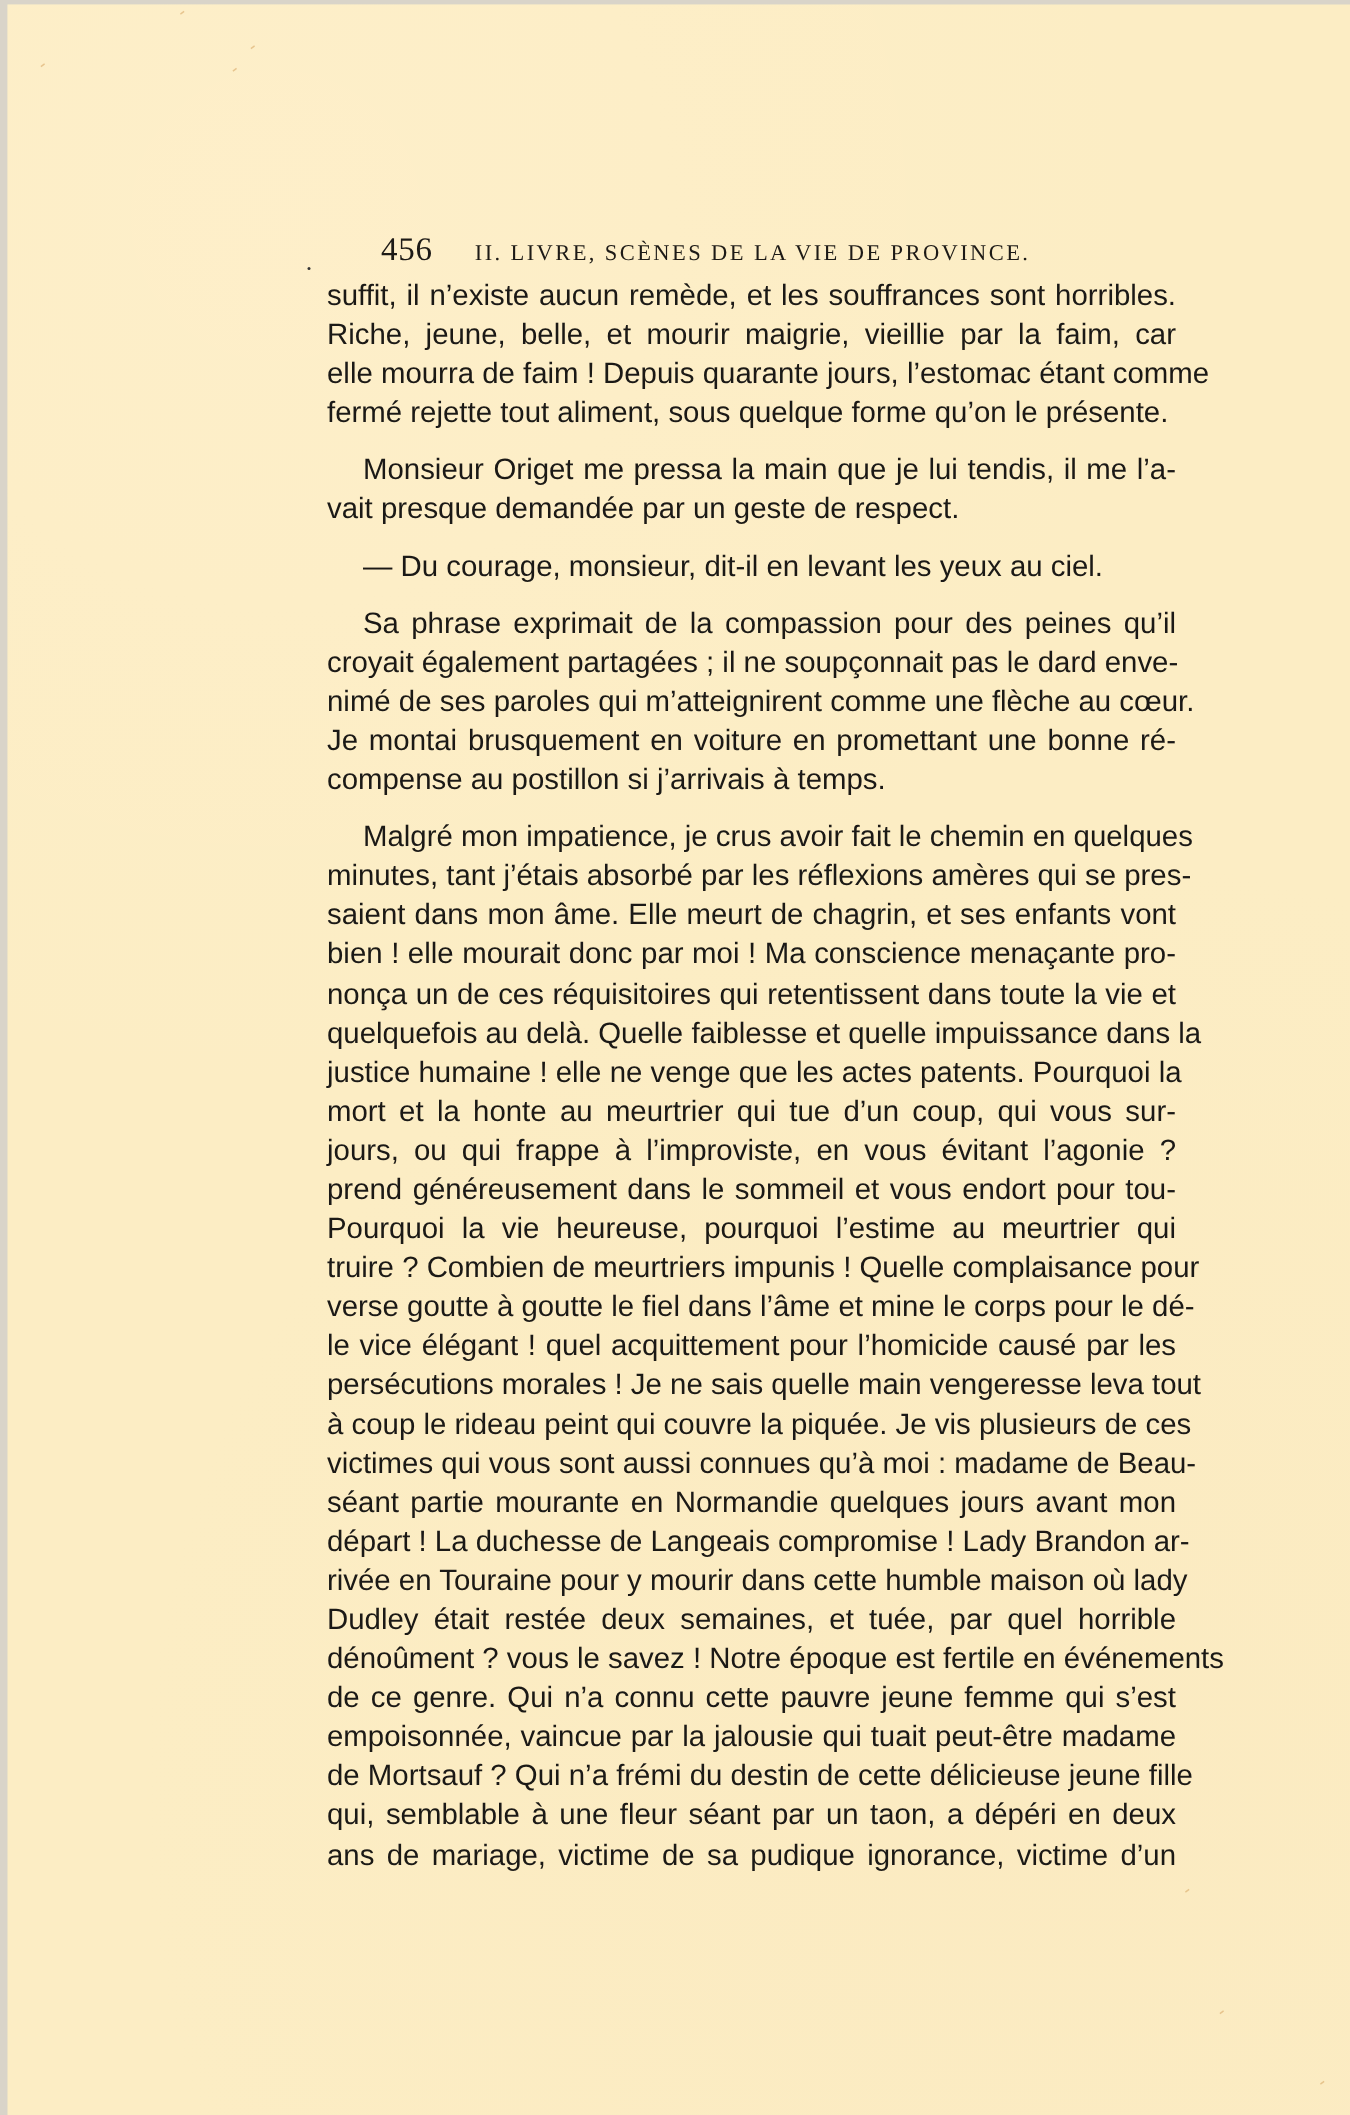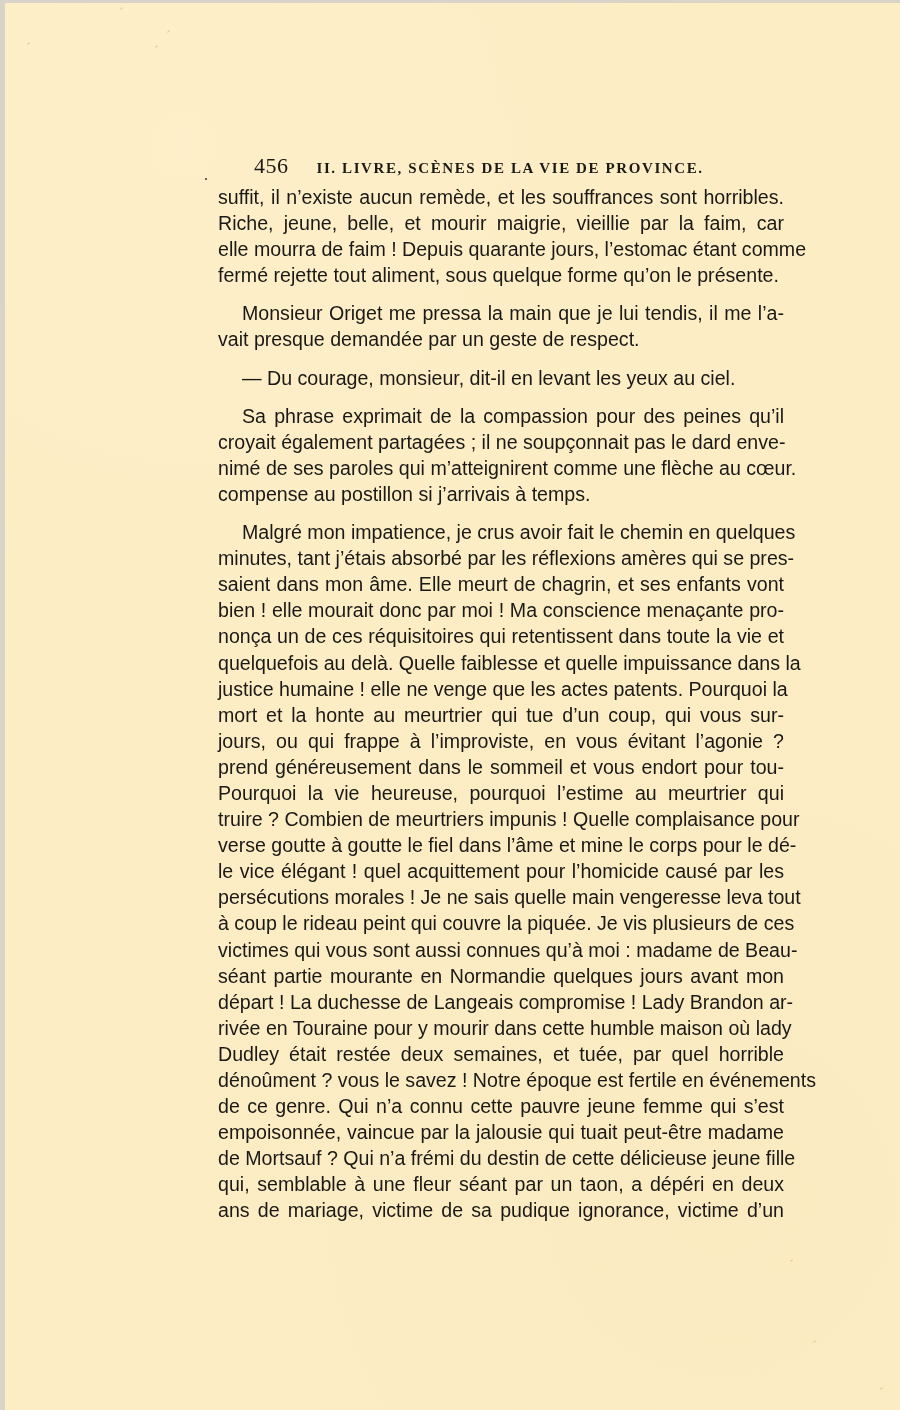--- a/index.html
+++ b/index.html
@@ -44,21 +44,21 @@
     align-items: baseline;
     margin-left: 36px;
   }
   .page-number {
     font-size: 22px;
     letter-spacing: 0.5px;
     margin-right: 28px;
   }
   .running-head {
     font-size: 15px;
-    font-weight: bold;
+    font-weight: normal;
     letter-spacing: 1.6px;
     font-variant: small-caps;
     text-transform: uppercase;
   }
   .stray-mark {
     position: absolute;
     left: 205px;
     top: 178px;
     width: 2px;
     height: 2px;
@@ -115,20 +115,21 @@
     <span class="line">suffit, il n’existe aucun remède, et les souffrances sont horribles.</span>
     <span class="line">Riche, jeune, belle, et mourir maigrie, vieillie par la faim, car</span>
     <span class="line">elle mourra de faim ! Depuis quarante jours, l’estomac étant comme</span>
     <span class="line last">fermé rejette tout aliment, sous quelque forme qu’on le présente.</span>
     <span class="line indent">Monsieur Origet me pressa la main que je lui tendis, il me l’a-</span>
     <span class="line last">vait presque demandée par un geste de respect.</span>
     <span class="line indent last">— Du courage, monsieur, dit-il en levant les yeux au ciel.</span>
     <span class="line indent">Sa phrase exprimait de la compassion pour des peines qu’il</span>
     <span class="line">croyait également partagées ; il ne soupçonnait pas le dard enve-</span>
     <span class="line">nimé de ses paroles qui m’atteignirent comme une flèche au cœur.</span>
+    <span class="line">Je montai brusquement en voiture en promettant une bonne ré-</span>
     <span class="line last">compense au postillon si j’arrivais à temps.</span>
     <span class="line indent">Malgré mon impatience, je crus avoir fait le chemin en quelques</span>
     <span class="line">minutes, tant j’étais absorbé par les réflexions amères qui se pres-</span>
     <span class="line">saient dans mon âme. Elle meurt de chagrin, et ses enfants vont</span>
     <span class="line">bien ! elle mourait donc par moi ! Ma conscience menaçante pro-</span>
     <span class="line">nonça un de ces réquisitoires qui retentissent dans toute la vie et</span>
     <span class="line">quelquefois au delà. Quelle faiblesse et quelle impuissance dans la</span>
     <span class="line">justice humaine ! elle ne venge que les actes patents. Pourquoi la</span>
     <span class="line">mort et la honte au meurtrier qui tue d’un coup, qui vous sur-</span>
     <span class="line">jours, ou qui frappe à l’improviste, en vous évitant l’agonie ?</span>

